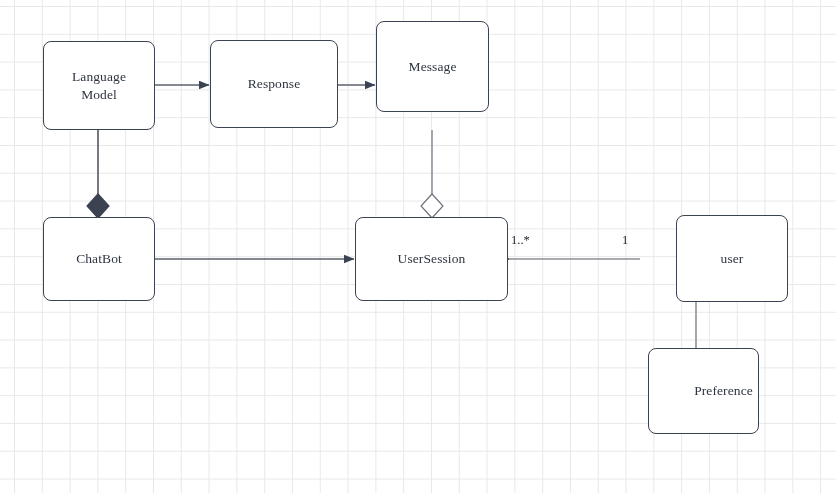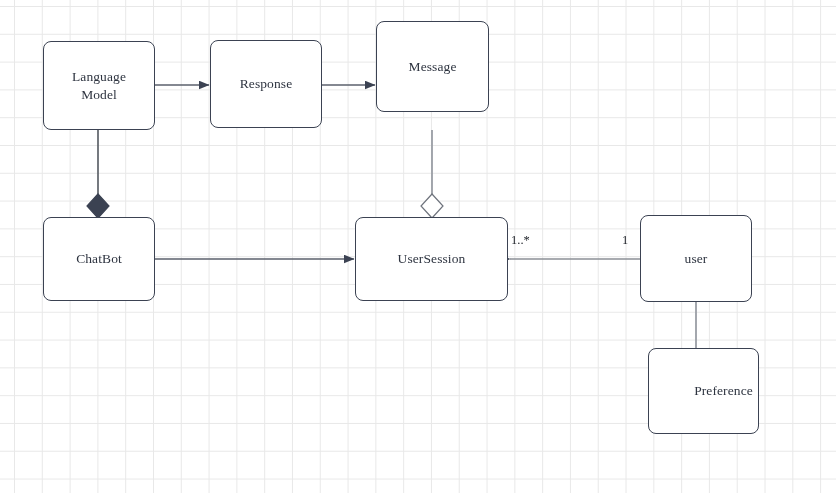--- a/index.html
+++ b/index.html
@@ -103,37 +103,37 @@
     <g>
       <line x1="696" y1="302" x2="696" y2="349" stroke="#9a9ea5" stroke-width="1.8"></line>
     </g>
   </svg>
 
   <div class="node" style="left:43px; top:41px; width:112px; height:89px;align-items:center;">
     <span class="node-label">Language
 Model</span>
   </div>
 
-  <div class="node" style="left:210px; top:40px; width:112px; height:88px;">
+  <div class="node" style="left:210px; top:40px; width:128px; height:88px;">
     <span class="node-label">Response</span>
   </div>
 
   <div class="node" style="left:376px; top:21px; width:113px; height:91px;">
     <span class="node-label">Message</span>
   </div>
 
   <div class="node" style="left:43px; top:217px; width:112px; height:84px;">
     <span class="node-label">ChatBot</span>
   </div>
 
   <div class="node" style="left:355px; top:217px; width:153px; height:84px;">
     <span class="node-label">UserSession</span>
   </div>
 
-  <div class="node" style="left:640px; top:215px; width:112px; height:87px;">
+  <div class="node" style="left:676px; top:215px; width:112px; height:87px;">
     <span class="node-label">user</span>
   </div>
 
   <div class="node" style="left:648px; top:348px; width:111px; height:86px;padding-left:40px;">
     <span class="node-label">Preference</span>
   </div>
 
   <div class="edge-label" style="left:511px; top:234px;">1..*</div>
 
   <div class="edge-label" style="left:622px; top:234px;">1</div>

